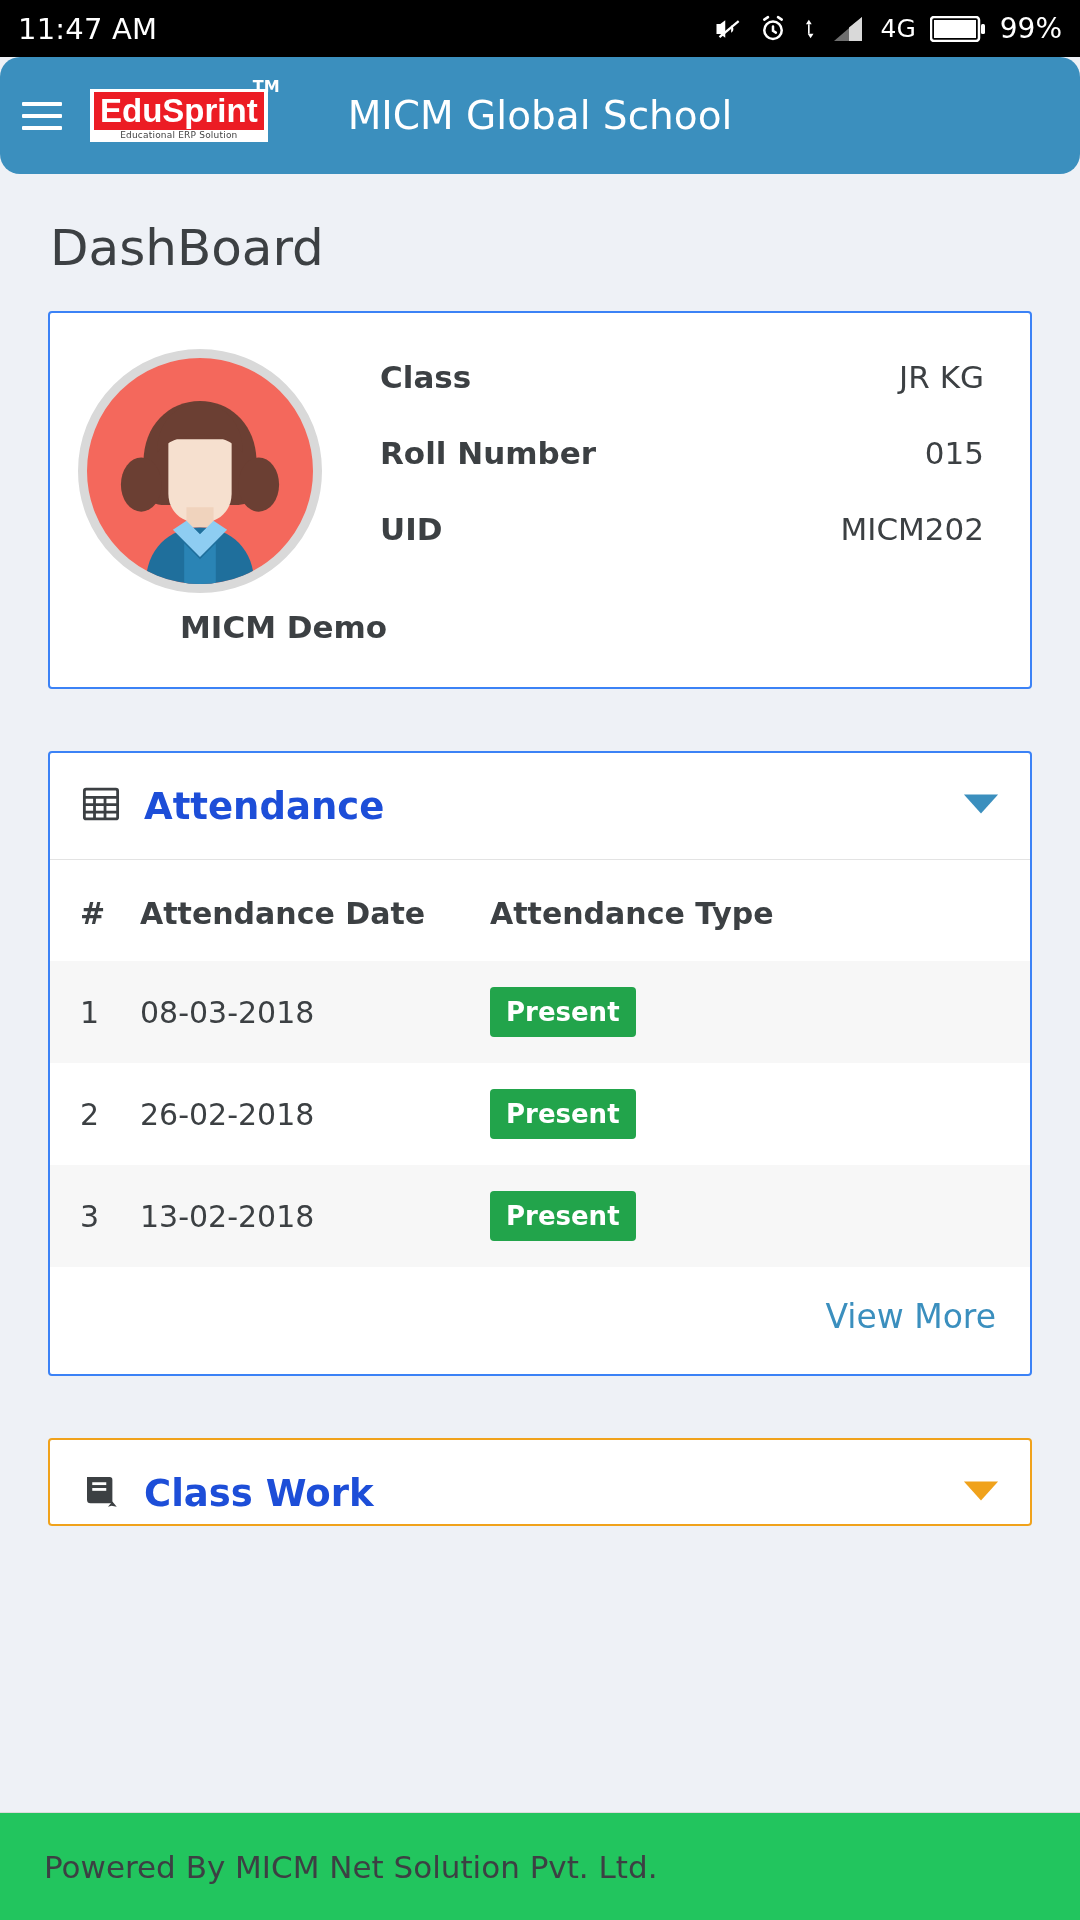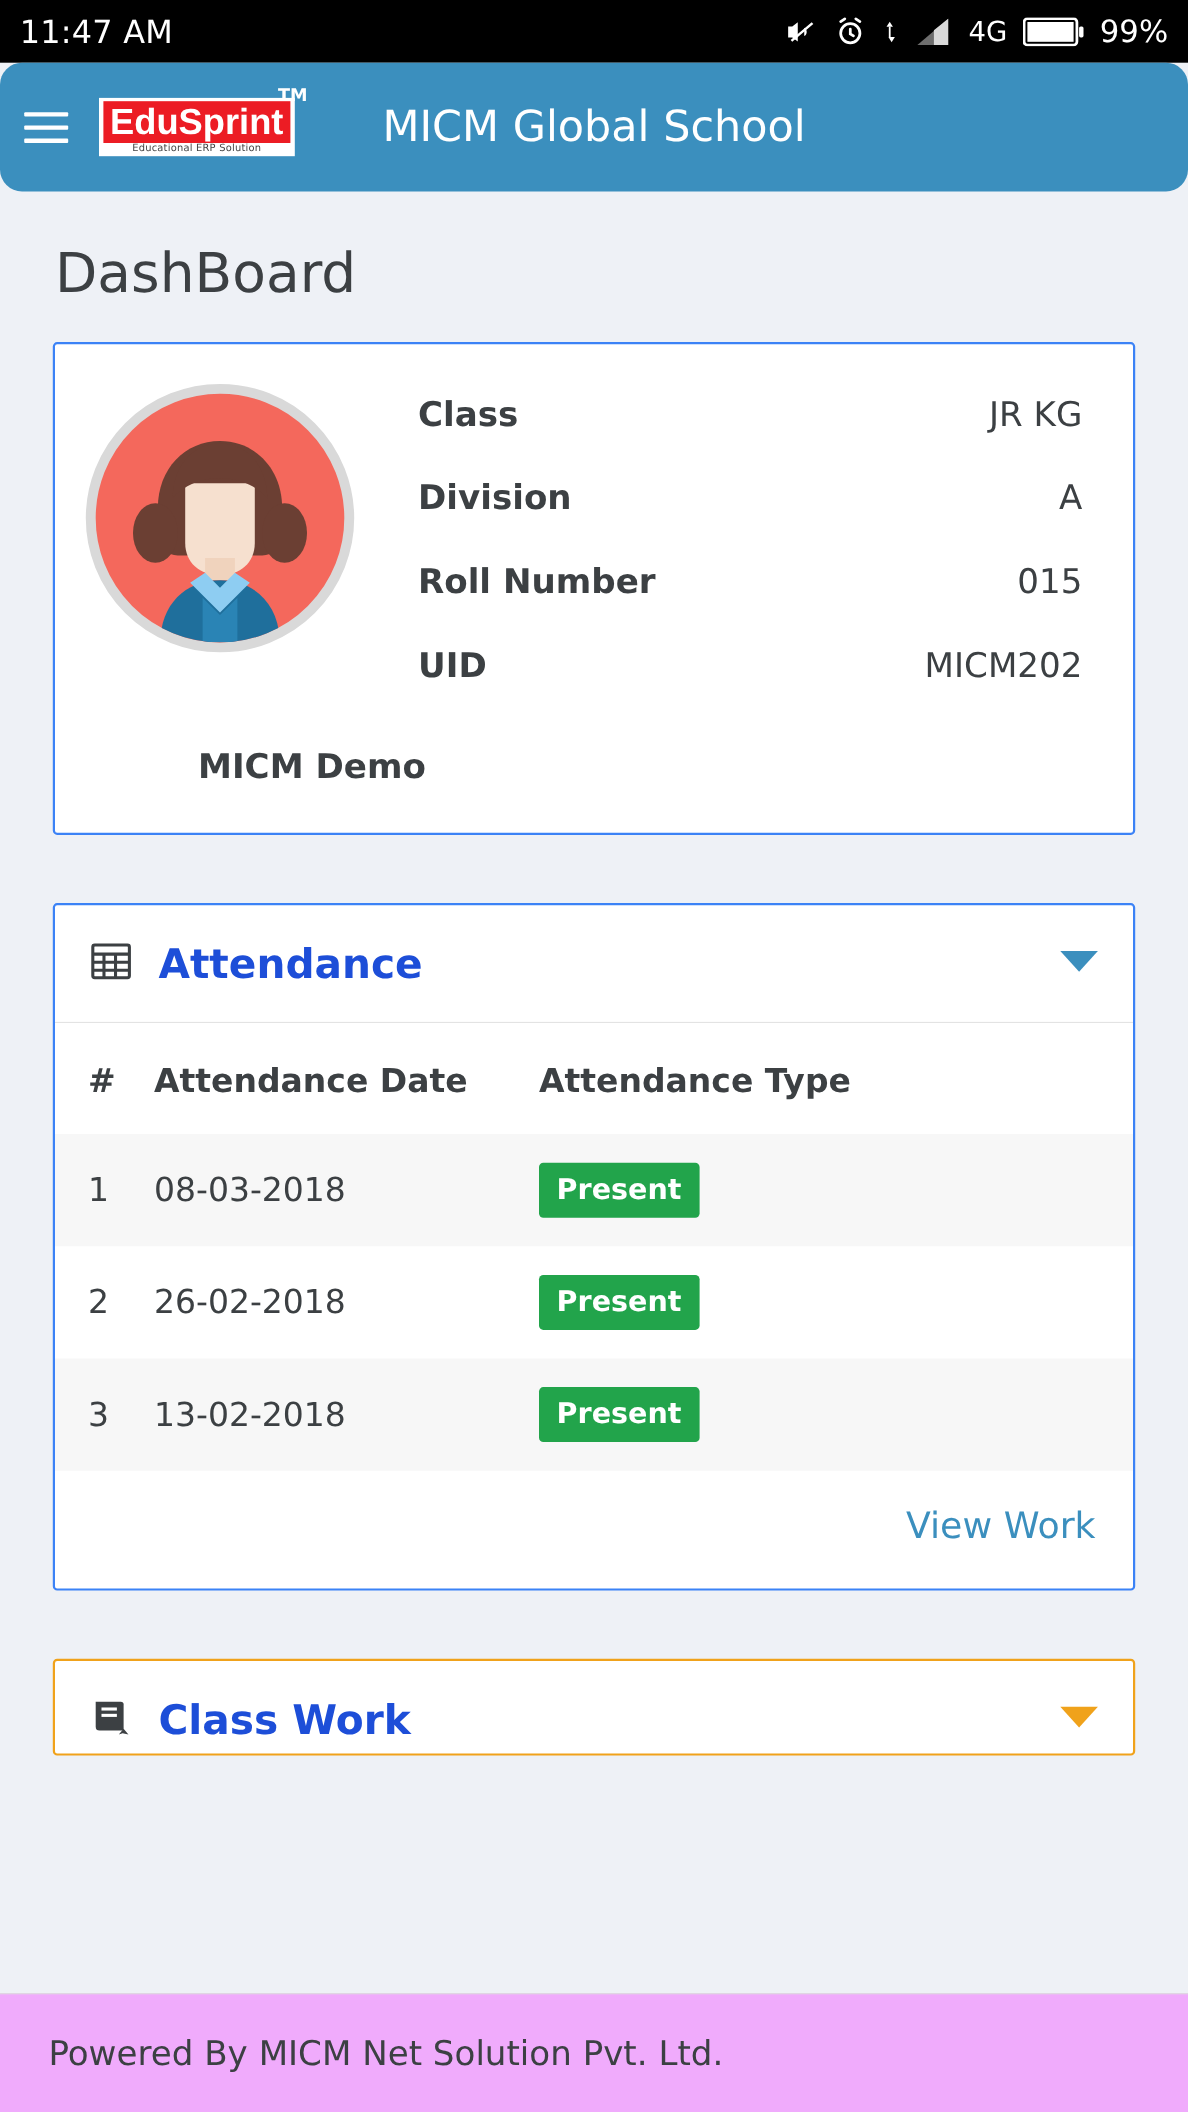--- a/index.html
+++ b/index.html
@@ -178,21 +178,21 @@
     height: 88px;
     overflow: hidden;
   }
   .card-orange .panel-head { border-bottom: none; padding-top: 30px; }
 
   
   .footer {
     position: absolute;
     left: 0; right: 0; bottom: 0;
     height: 108px;
-    background: #f0abfc;
+    background: #22c55e;
     border-top: 1px solid #dcdcdc;
     display: flex; align-items: center;
     padding-left: 44px;
   }
   .footer-text { font-size: 31px; color: #3c4043; }
 </style>
 </head>
 <body>
 
 <div class="statusbar">
@@ -277,24 +277,20 @@
 
             <path d="M38 76l12 12 12-12-6-4-6 6-6-6z" fill="#8ecdf2"></path>
             <path d="M43 100V82l7 7 7-7v18z" fill="#2a84b5"></path>
           </svg>
         </div>
       </div>
       <div class="info-table">
         <div class="info-row">
           <span class="info-label">Class</span>
           <span class="info-value">JR KG</span>
-        </div>
-        <div class="info-row">
-          <span class="info-label">Division</span>
-          <span class="info-value">A</span>
         </div>
         <div class="info-row">
           <span class="info-label">Roll Number</span>
           <span class="info-value">015</span>
         </div>
         <div class="info-row">
           <span class="info-label">UID</span>
           <span class="info-value">MICM202</span>
         </div>
       </div>
@@ -339,21 +335,21 @@
         </tr>
         <tr class="striped">
           <td class="col-num">3</td>
           <td class="col-date">13-02-2018</td>
           <td><span class="badge">Present</span></td>
         </tr>
       </tbody>
     </table>
 
     <div class="view-more-row">
-      <a class="view-more">View Work</a>
+      <a class="view-more">View More</a>
     </div>
   </div>
 
   <div class="card-orange">
     <div class="panel-head">
       <span>
         <svg width="42" height="42" viewBox="0 0 24 24" fill="#3c4043">
           <path d="M4 4h13a1.5 1.5 0 011.5 1.5V19H6a2 2 0 01-2-2z"></path>
           <rect x="7" y="7" width="8" height="1.6" fill="#fff"></rect>
           <rect x="7" y="10.3" width="8" height="1.6" fill="#fff"></rect>

